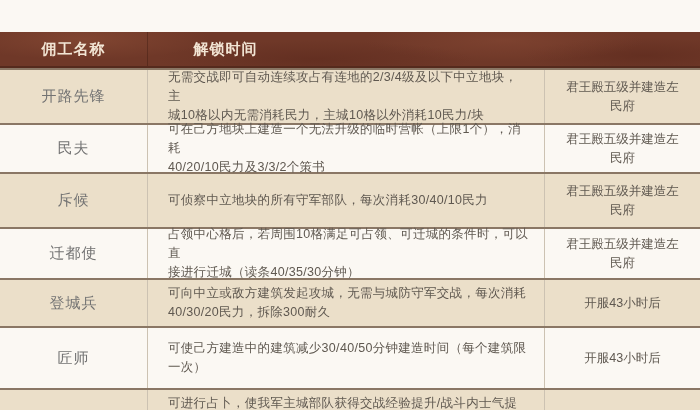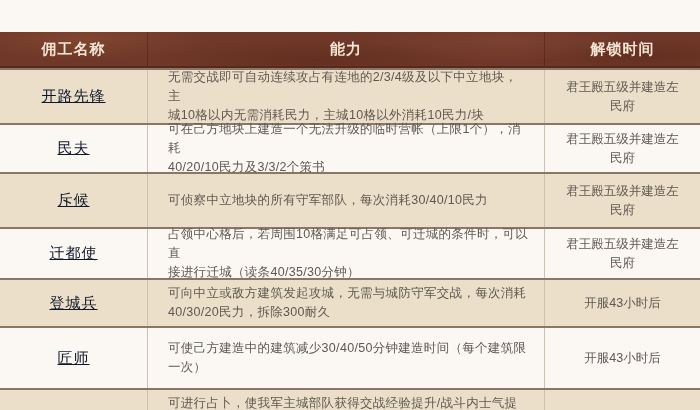--- a/index.html
+++ b/index.html
@@ -65,23 +65,22 @@
   .row:nth-of-type(7) { height: 62px; }
   .cell {
     box-sizing: border-box;
     display: flex;
     align-items: center;
   }
   .row .c1, .row .c2 { border-right: 1px solid #ccc2b2; }
   .name-cell {
     justify-content: center;
     font-size: 15px;
-    color: #0f172a;
+    color: #737373;
     letter-spacing: 1px;
-    text-decoration: underline;
   }
   .ability-cell {
     padding: 4px 14px 4px 20px;
     font-size: 12.5px;
     line-height: 19px;
     letter-spacing: 0.3px;
   }
   .ability-text { white-space: pre-line; }
   .unlock-cell {
     justify-content: center;
@@ -93,23 +92,20 @@
 </style>
 </head>
 <body>
 
 <div class="table">
 
   <div class="header-row">
     <div class="header-cell c1">
       <span>佣工名称</span>
     </div>
-    <div class="header-cell c2">
-      <span>能力</span>
-    </div>
     <div class="header-cell c3">
       <span>解锁时间</span>
     </div>
   </div>
 
   <div class="row">
     <div class="cell c1 name-cell">
       <span>开路先锋</span>
     </div>
     <div class="cell c2 ability-cell">

